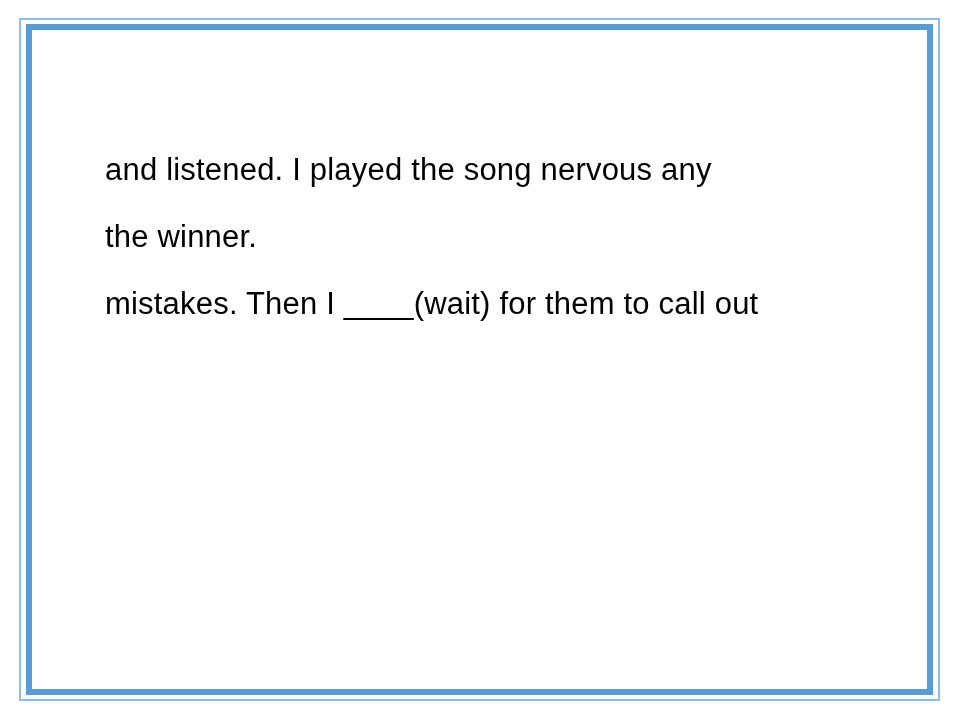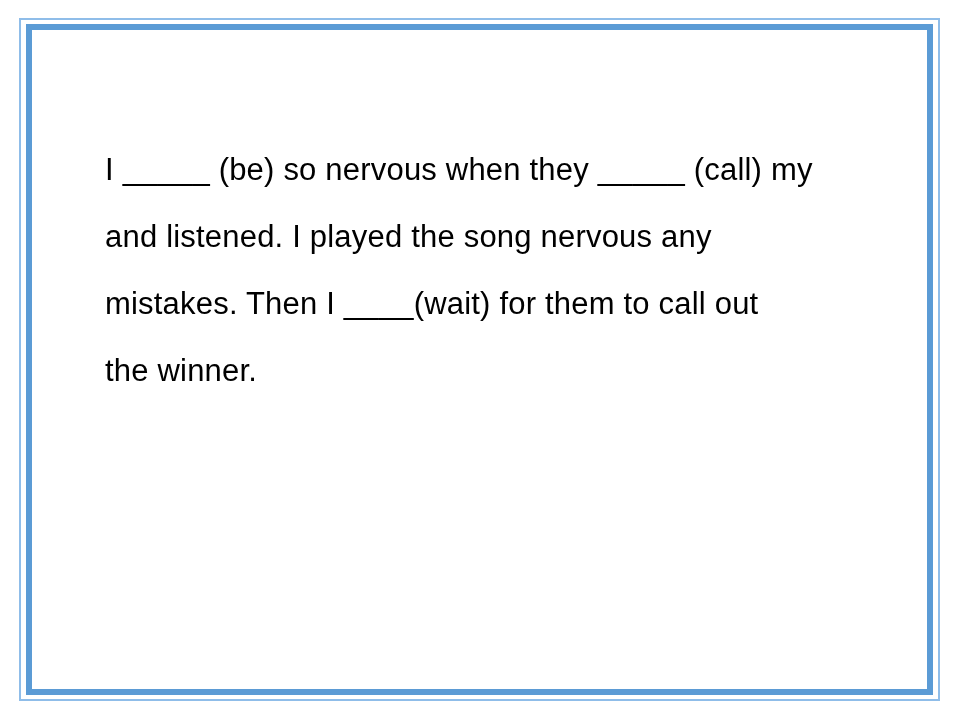--- a/index.html
+++ b/index.html
@@ -54,18 +54,17 @@
   }
 </style>
 </head>
 <body>
 
 <div class="slide">
   <div class="frame-thin"></div>
   <div class="frame-thick"></div>
 
   <div class="text-block">
-    <div class="text-line">I _____ (be) so nervous when they _____ (call) my</div>
     <div class="text-line">and listened. I played the song nervous any</div>
+    <div class="text-line">the winner.</div>
     <div class="text-line">mistakes. Then I ____(wait) for them to call out</div>
-    <div class="text-line">the winner.</div>
   </div>
 </div>
 
 </body></html>

